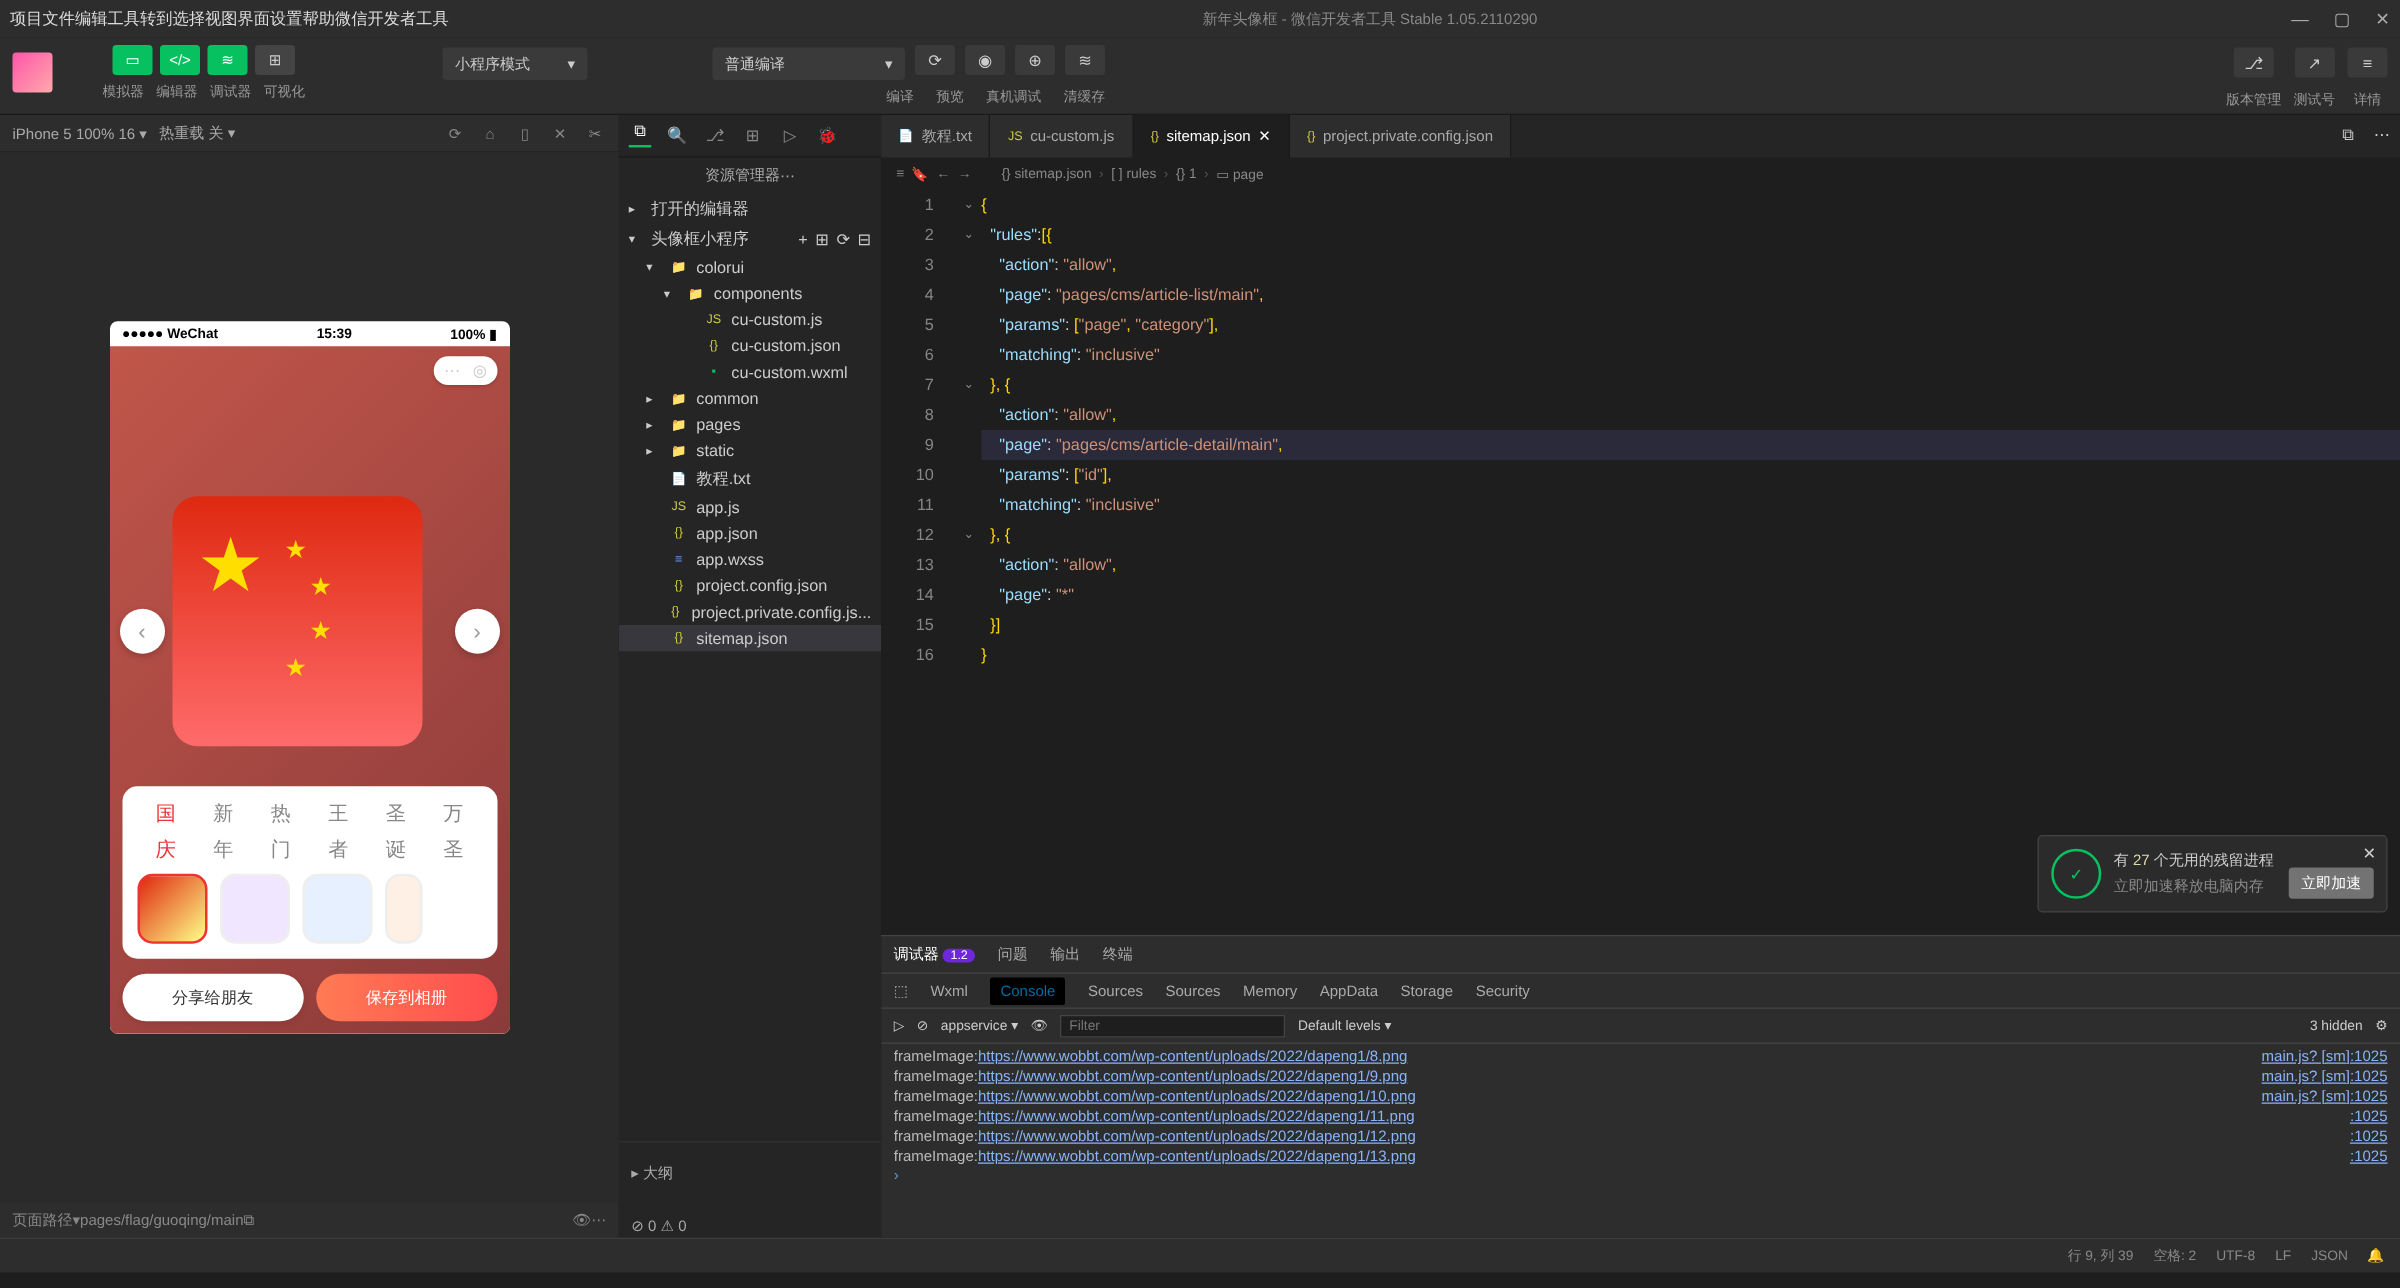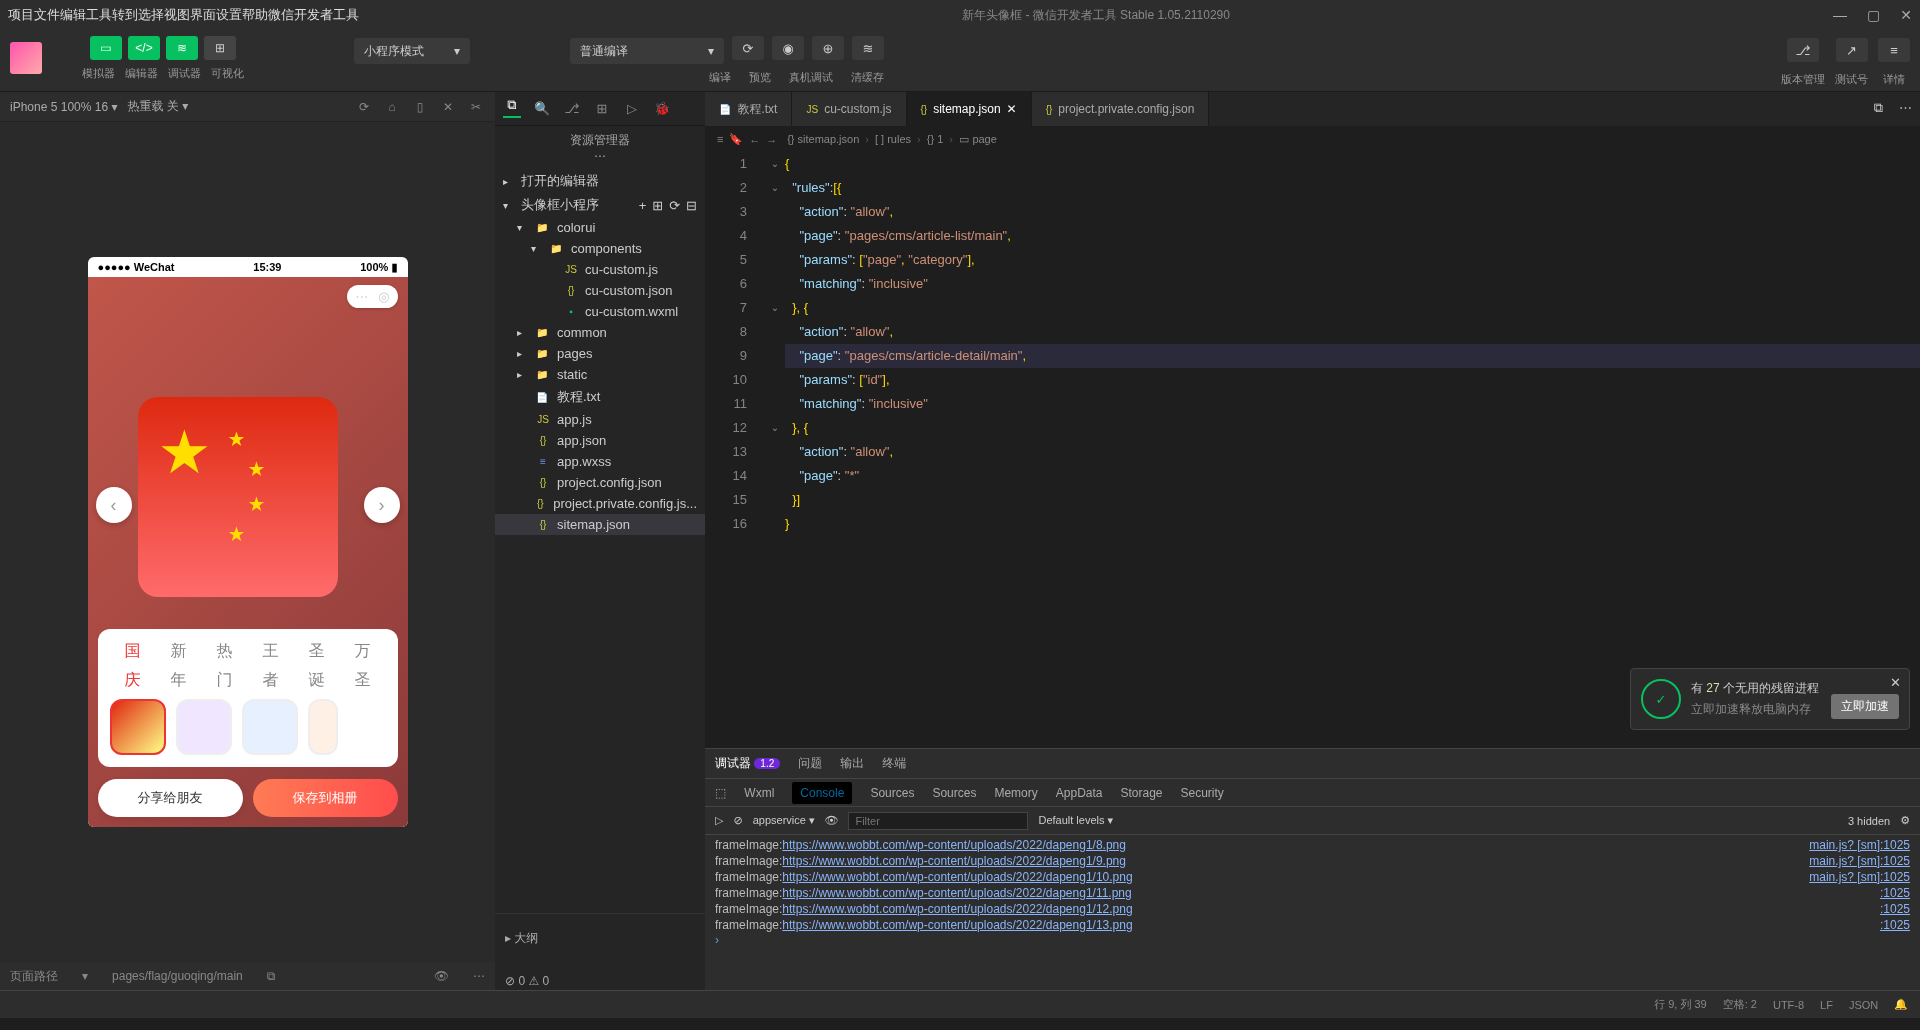--- a/index.html
+++ b/index.html
@@ -39,26 +39,26 @@
 .bottom-card { position:absolute; bottom:60px; left:10px; right:10px; background:#fff; border-radius:12px; padding:12px; }
 .tab-row { display:flex; justify-content:space-around; margin-bottom:8px;}
 .tab-char { font-size:16px; color:#888;}
 .tab-char.active { color:#e33;}
 .frame-row { display:flex; gap:10px; }
 .frame-item { width:56px; height:56px; border-radius:12px; border:2px solid #eee;}
 .frame-item.sel { border-color:#e33; background:linear-gradient(135deg,#de2910,#ff8);}
 .btn-row { position:absolute; bottom:10px; left:10px; right:10px; display:flex; gap:10px;}
 .share-btn { flex:1; background:#fff; border-radius:22px; padding:10px; text-align:center; font-size:13px; color:#333; box-shadow:0 2px 6px rgba(0,0,0,.1);}
 .save-btn { flex:1; background:linear-gradient(90deg,#ff7b54,#ff4d4d); color:#fff; border-radius:22px; padding:10px; text-align:center; font-size:13px;}
-.l-status { height: 28px; display: flex; align-items: center; padding: 0 10px; font-size: 12px; color: #888; gap:24px;}
+.l-status { height: 28px; display: flex; align-items: center; padding: 0 10px; font-size: 12px; color: #888; gap:0;}
 .mid-panel { width: 210px; background: #252526; display:flex; flex-direction:column;}
 .mid-tabs { height:34px; display:flex; align-items:center; padding:0 8px; gap:12px; border-bottom:1px solid #1a1a1a;}
 .mid-tab-icon { width:18px; height:18px; display:flex; align-items:center; justify-content:center; color:#888;}
 .mid-tab-icon.active { color:#fff; border-bottom:2px solid #07c160; padding-bottom:6px;}
-.explorer-hdr { padding:6px 10px; font-size:12px; color:#aaa; display:flex; justify-content:space-between; align-items:center;flex-direction:column;}
+.explorer-hdr { padding:6px 10px; font-size:12px; color:#aaa; display:flex; justify-content:center; align-items:center;}
 .tree { flex:1; overflow:auto; font-size:13px;}
 .tree-item { display:flex; align-items:center; gap:6px; padding:3px 8px; color:#ccc;}
 .tree-item.selected { background:#37373d;}
 .tree-item .chev { width:12px; font-size:10px;}
 .tree-item .ico { width:16px; text-align:center;}
 .outline { height:28px; padding:16px 10px; font-size:12px; color:#aaa; border-top:1px solid #333;margin-top:12px;}
 .right-panel { flex:1; display:flex; flex-direction:column; background:#1e1e1e;}
 .tabs-bar { height:34px; display:flex; align-items:stretch; background:#252526;}
 .ed-tab { display:flex; align-items:center; gap:6px; padding:0 14px; font-size:12px; color:#aaa; background:#2d2d2d; border-right:1px solid #1a1a1a;}
 .ed-tab.active { background:#1e1e1e; color:#fff;}
@@ -384,21 +384,21 @@
         </div>
       <div class="flex1"></div>
       <span style="padding:8px">⧉</span>
       <span style="padding:8px">⋯</span>
     </div>
     <div class="crumb">
       <span>≡</span>
       <span>🔖</span>
       <span>←</span>
       <span>→</span>
-      <span style="margin-left:4px">{} <span>sitemap.json</span></span>
+      <span style="margin-left:18px">{} <span>sitemap.json</span></span>
         <span class="sep">›</span>
       <span>[ ] <span>rules</span></span>
         <span class="sep">›</span>
       <span>{} <span>1</span></span>
         <span class="sep">›</span>
       <span>▭ <span>page</span></span>
     </div>
     <div class="editor">
       <div class="gutter" id="gutter">
           <div>1</div>

